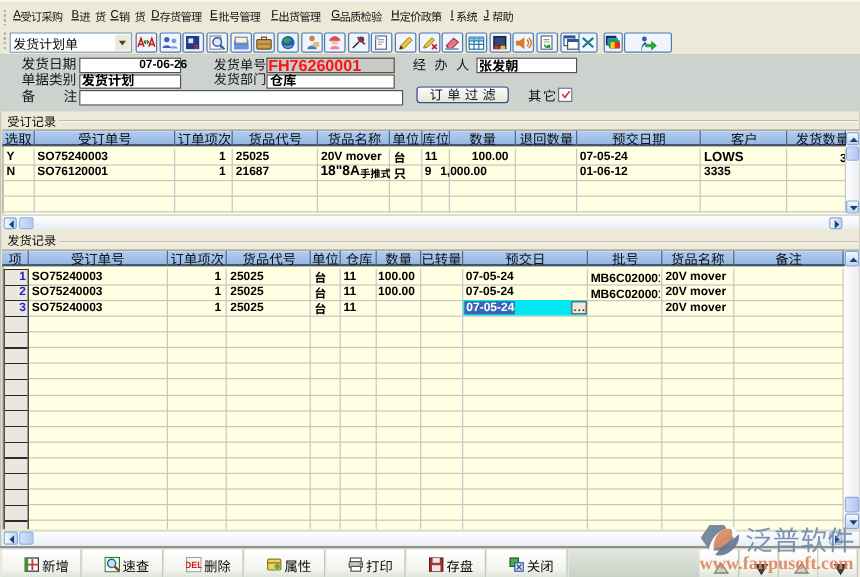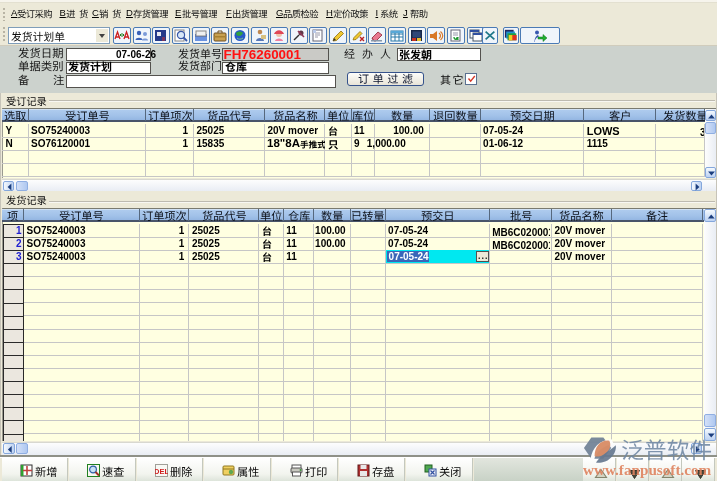--- a/index.html
+++ b/index.html
@@ -525,34 +525,34 @@
       <use href="#b53F0" x="0"></use>
     </svg>
 <div class="lt" style="left:354px;top:124.7px;font-size:10px;font-weight:bold;color:#000;">11</div>
 <div class="lt" style="left:366.8px;top:124.7px;font-size:10px;font-weight:bold;color:#000;width:57px;text-align:right;">100.00</div>
 <div class="lt" style="left:483.1px;top:124.7px;font-size:10px;font-weight:bold;color:#000;">07-05-24</div>
 <div class="lt" style="left:586.7px;top:124.7px;font-size:11px;font-weight:bold;color:#000;text-align:center;">LOWS</div>
 <div style="position:absolute;left:700px;top:124.7px;width:3.8px;height:12px;overflow:hidden;line-height:11.5px"><span style="font-size:10px;font-weight:bold;color:#000;font-family:'Liberation Sans',sans-serif">30</span></div>
 <div class="lt" style="left:5.5px;top:137.8px;font-size:10px;font-weight:bold;color:#000;">N</div>
 <div class="lt" style="left:31.1px;top:137.8px;font-size:10px;font-weight:bold;color:#000;">SO76120001</div>
 <div class="lt" style="left:131px;top:137.8px;font-size:10px;font-weight:bold;color:#000;width:57px;text-align:right;">1</div>
-<div class="lt" style="left:196.5px;top:137.8px;font-size:10px;font-weight:bold;color:#000;">15835</div>
+<div class="lt" style="left:196.5px;top:137.8px;font-size:10px;font-weight:bold;color:#000;">21687</div>
 <div class="lt" style="left:267px;top:137.3px;font-size:11.5px;font-weight:bold;color:#000;">18"8A</div>
 <svg class="t" style="left:299.5px;top:140.4px;" width="25.8" height="9.6" viewBox="0 -900 3000 1120" fill="#000">
       <use href="#b624B" x="0"></use>
       <use href="#b63A8" x="1000"></use>
       <use href="#b5F0F" x="2000"></use>
     </svg>
 <svg class="t" style="left:327.8px;top:138.7px;" width="10.5" height="11.8" viewBox="0 -900 1000 1120" fill="#000">
       <use href="#b53EA" x="0"></use>
     </svg>
 <div class="lt" style="left:354px;top:137.8px;font-size:10px;font-weight:bold;color:#000;">9</div>
 <div class="lt" style="left:366.8px;top:137.8px;font-size:10px;font-weight:bold;color:#000;width:57px;text-align:left;">1,000.00</div>
 <div class="lt" style="left:483.1px;top:137.8px;font-size:10px;font-weight:bold;color:#000;">01-06-12</div>
-<div class="lt" style="left:586.7px;top:137.8px;font-size:10px;font-weight:bold;color:#000;">1115</div>
+<div class="lt" style="left:586.7px;top:137.8px;font-size:10px;font-weight:bold;color:#000;">3335</div>
 <div style="position:absolute;left:2px;top:178.5px;width:714px;height:12.5px;background:linear-gradient(#FDFDFD,#E9EDF4);border-top:1px solid #D8D8D0;"></div>
 <div style="position:absolute;left:3px;top:180.5px;width:11px;height:10px;background:linear-gradient(90deg,#F4F9FE,#BDD2F2);border:1px solid #84A7DC;border-radius:2px;">
       <svg style="display:block" width="11" height="10">
         <path d="M7.4 1.6L3.6 5.0L7.4 8.4z" fill="#1C3E7E"></path>
       </svg>
     </div>
 <div style="position:absolute;left:15.5px;top:180.5px;width:12px;height:10px;background:linear-gradient(90deg,#D3E0F8,#AFC8F0);border:1px solid #8FAEE2;border-radius:2px;"></div>
 <div style="position:absolute;left:691px;top:180.5px;width:11px;height:10px;background:linear-gradient(90deg,#F4F9FE,#BDD2F2);border:1px solid #84A7DC;border-radius:2px;">
       <svg style="display:block" width="11" height="10">
         <path d="M3.6 1.6L7.4 5.0L3.6 8.4z" fill="#1C3E7E"></path>

